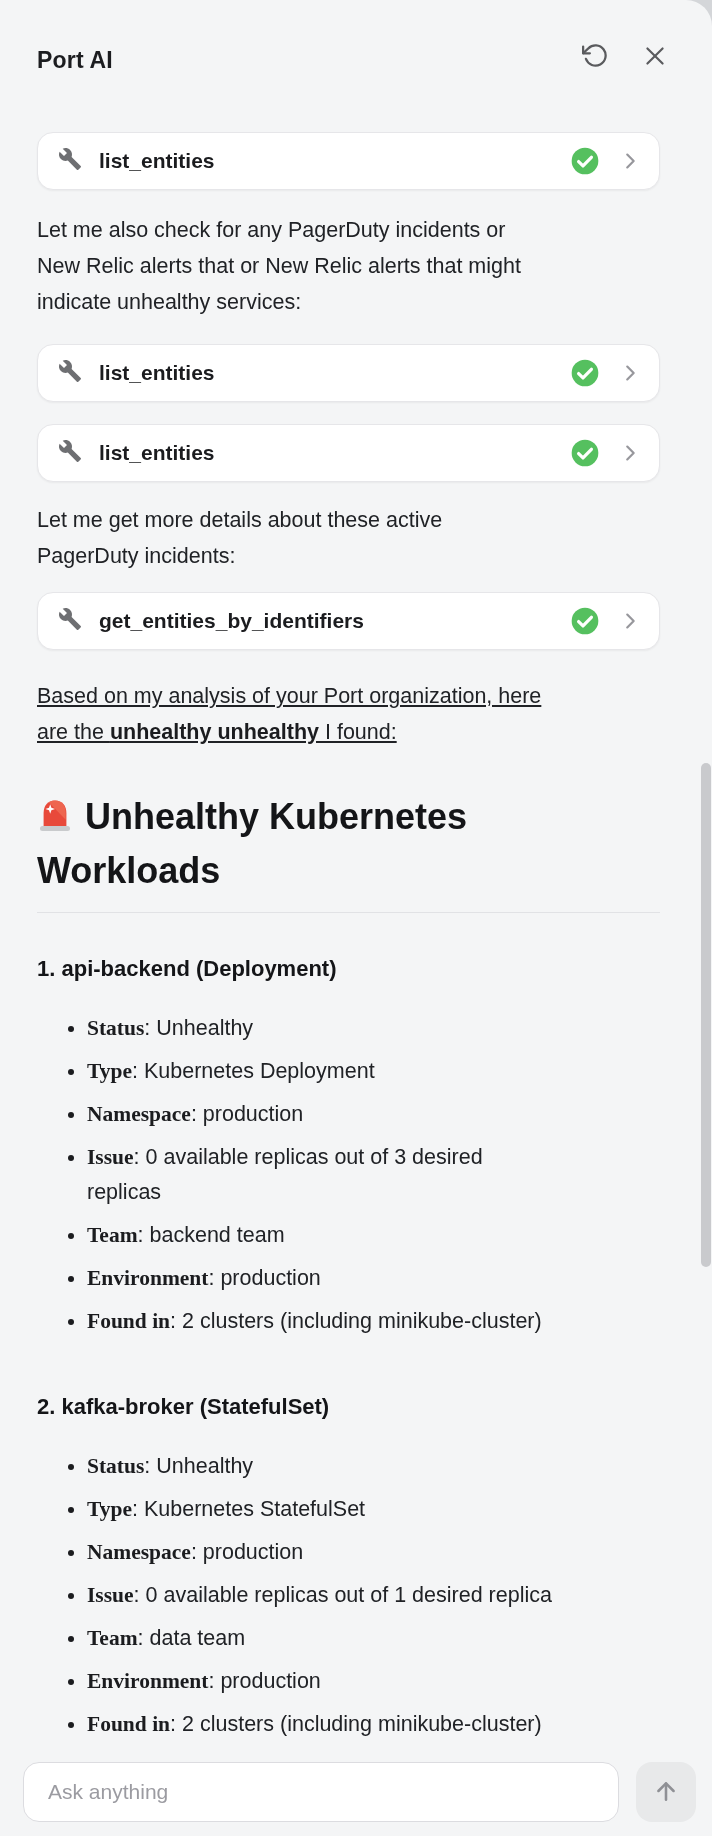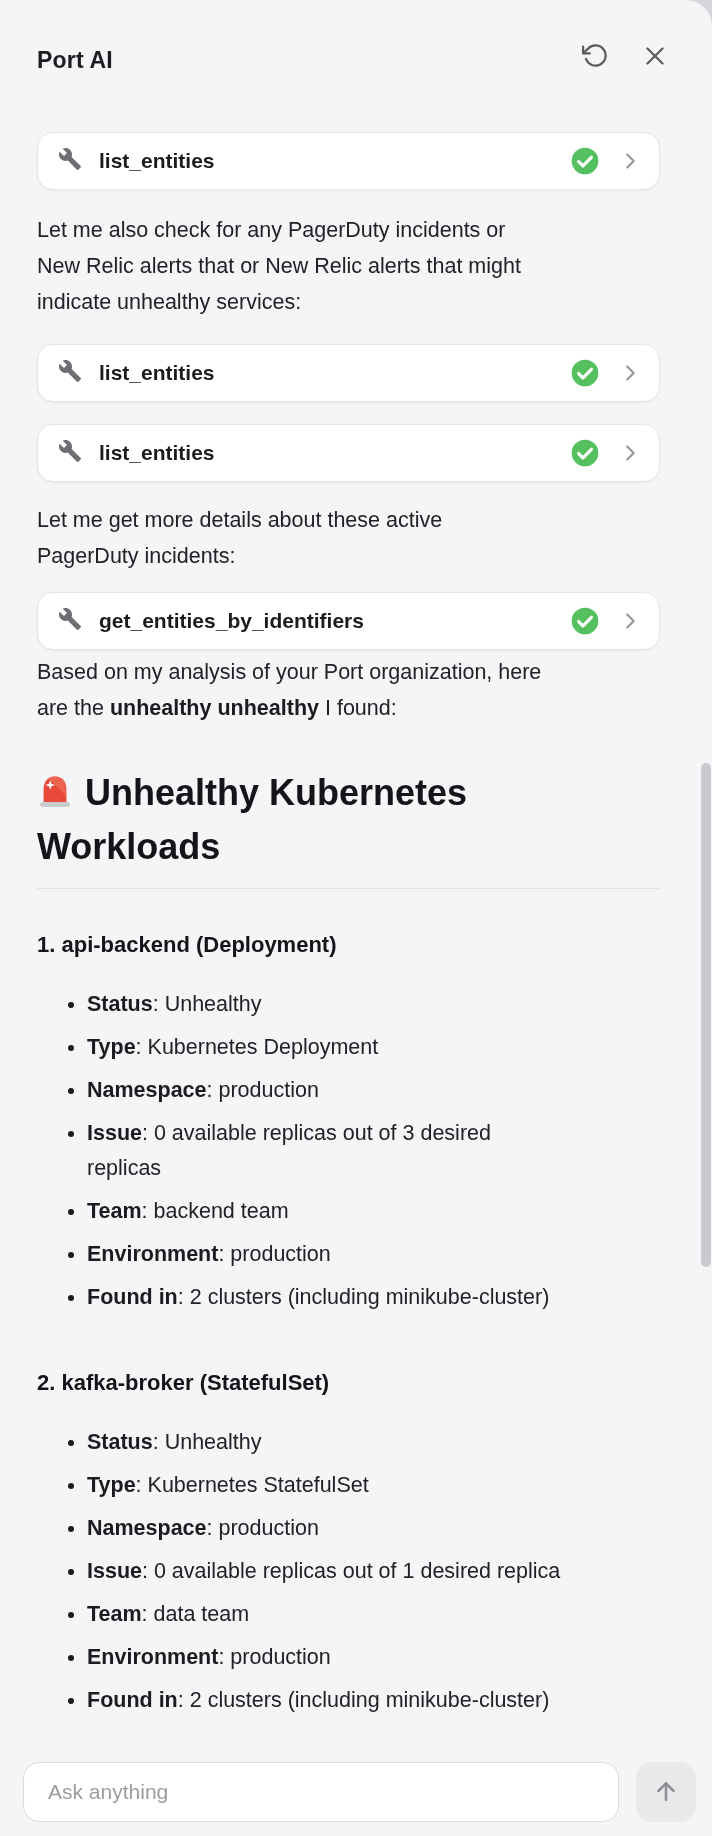--- a/index.html
+++ b/index.html
@@ -80,21 +80,21 @@
   ul.props{
     margin:26px 0 0 0;
     padding:0 0 0 50px;
     list-style:disc outside;
   }
   ul.props li{
     font-size:21.5px;line-height:35px;color:#202226;
     margin:0 0 8px 0;
   }
   ul.props li::marker{color:#1b1c1f;}
-  ul.props b{font-weight:700;color:#1b1c1f;}
+  ul.props b{font-weight:700;color:#1b1c1f;font-family:Liberation Serif, serif;}
   ul.props .val{white-space:pre-line;}
   
   .composer{
     position:absolute;left:16px;right:16px;bottom:14px;
     display:flex;align-items:stretch;gap:17px;padding-left:7px;
   }
   .ask-input{
     flex:1;height:60px;
     border:1px solid #dcdce0;border-radius:16px;
     background:#ffffff;
@@ -225,21 +225,21 @@
           <polyline points="7.2,12.4 10.5,15.7 16.8,9.2" fill="none" stroke="#ffffff" stroke-width="2.4" stroke-linecap="round" stroke-linejoin="round"></polyline>
         </svg>
       </span>
       <span class="tool-chevron">
         <svg width="22" height="22" viewBox="0 0 24 24" fill="none" stroke="#97979c" stroke-width="2.4" stroke-linecap="round" stroke-linejoin="round">
           <polyline points="9 5 16 12 9 19"></polyline>
         </svg>
       </span>
     </div>
 
-    <p class="para" style="margin-top:4px;"><span>Based on my analysis of your Port organization, here
+    <p class="para" style="margin-top:28px;text-decoration:underline;"><span>Based on my analysis of your Port organization, here
 are the </span><b>unhealthy unhealthy</b><span> I found:</span></p>
 
     <h1 class="report-h1"><span class="siren"><svg width="36" height="36" viewBox="0 0 36 36">
         <path d="M18 3.5c-7.2 0-11.4 5.2-11.4 12.6V29h22.8V16.1C29.4 8.7 25.2 3.5 18 3.5z" fill="#e8493a"></path>
         <path d="M18 3.5c-2.5 0-4.6.6-6.3 1.8l17 17.4V16.1C28.7 8.7 25.2 3.5 18 3.5z" fill="#ef6a54" opacity="0.85"></path>
         <path d="M13.2 7.2 L14.4 10.8 L18 12 L14.4 13.2 L13.2 16.8 L12 13.2 L8.4 12 L12 10.8 Z" fill="#ffffff"></path>
         <rect x="3" y="29" width="30" height="5" rx="2.5" fill="#c9cbcd"></rect>
       </svg></span><span class="h1-text">Unhealthy Kubernetes
 Workloads</span></h1>
 

